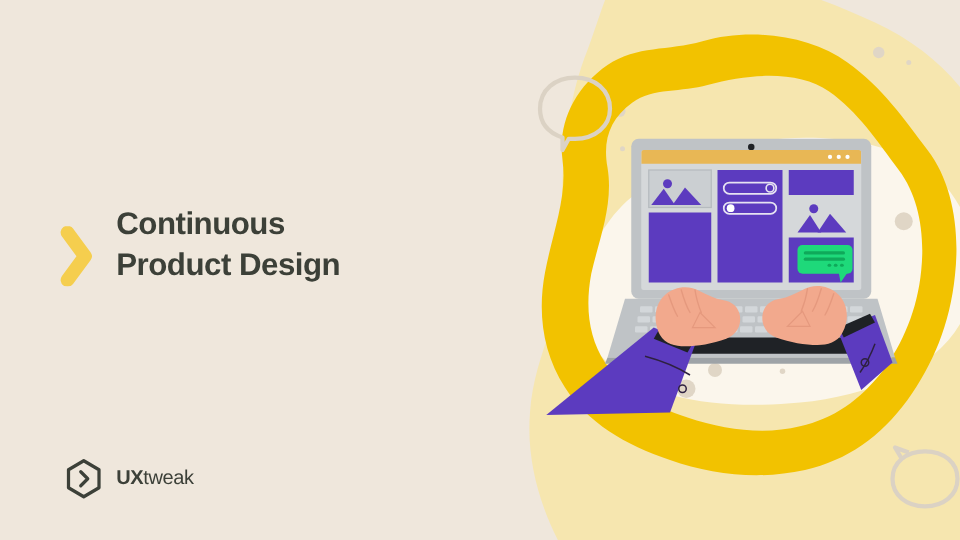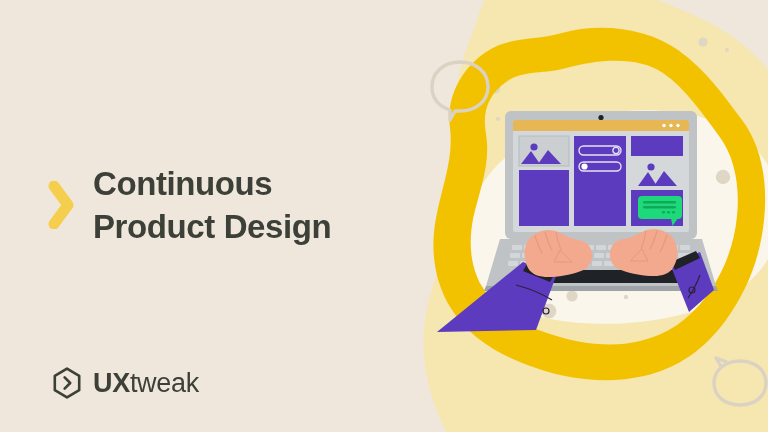--- a/index.html
+++ b/index.html
@@ -39,40 +39,40 @@
     position: absolute;
     left: 0px;
     top: 18px;
     width: 26px;
     height: 48px;
   }
   #headline {
     margin: 0;
     padding-left: 45px;
     color: #3C4038;
-    font-size: 33px;
+    font-size: 25px;
     line-height: 1.30;
     font-weight: bold;
     letter-spacing: -0.4px;
     white-space: pre-line;
   }
 
   
   #logo {
     position: absolute;
     left: 50px;
     top: 366px;
     display: flex;
     align-items: center;
     gap: 9px;
   }
   #logo-mark { width: 34px; height: 34px; display: block; }
   #logo-word {
     color: #3C4038;
-    font-size: 27px;
+    font-size: 16px;
     line-height: 1;
     letter-spacing: -0.3px;
     white-space: nowrap;
   }
   #logo-word .ux { font-weight: bold; }
   #logo-word .tweak { font-weight: normal; }
 </style>
 </head>
 <body>
 

